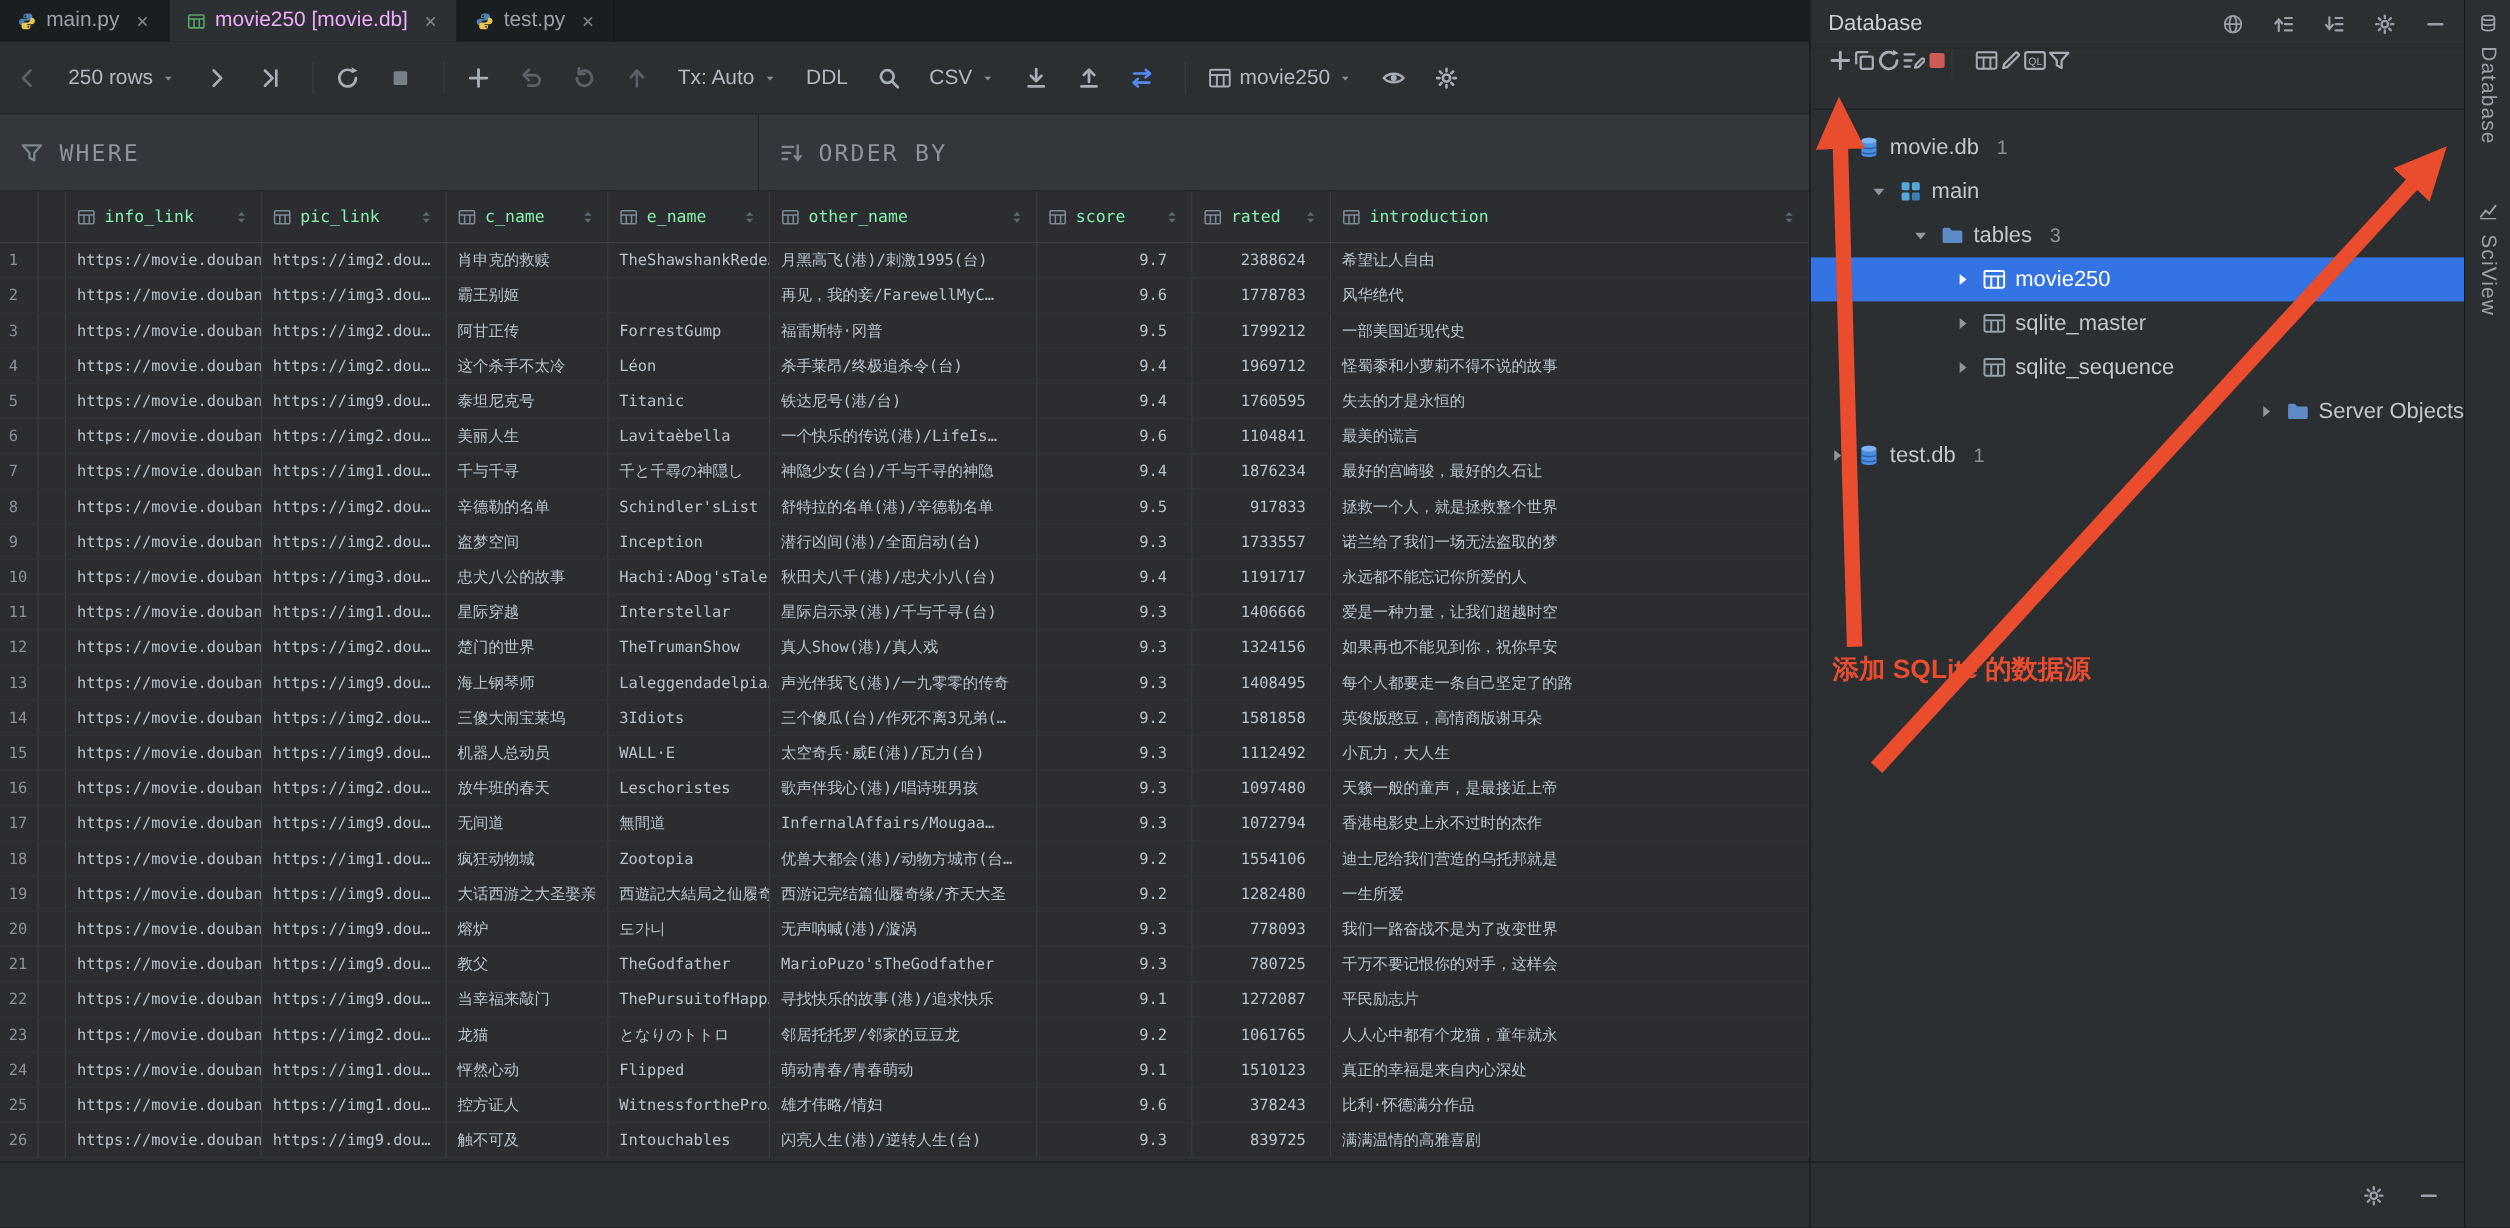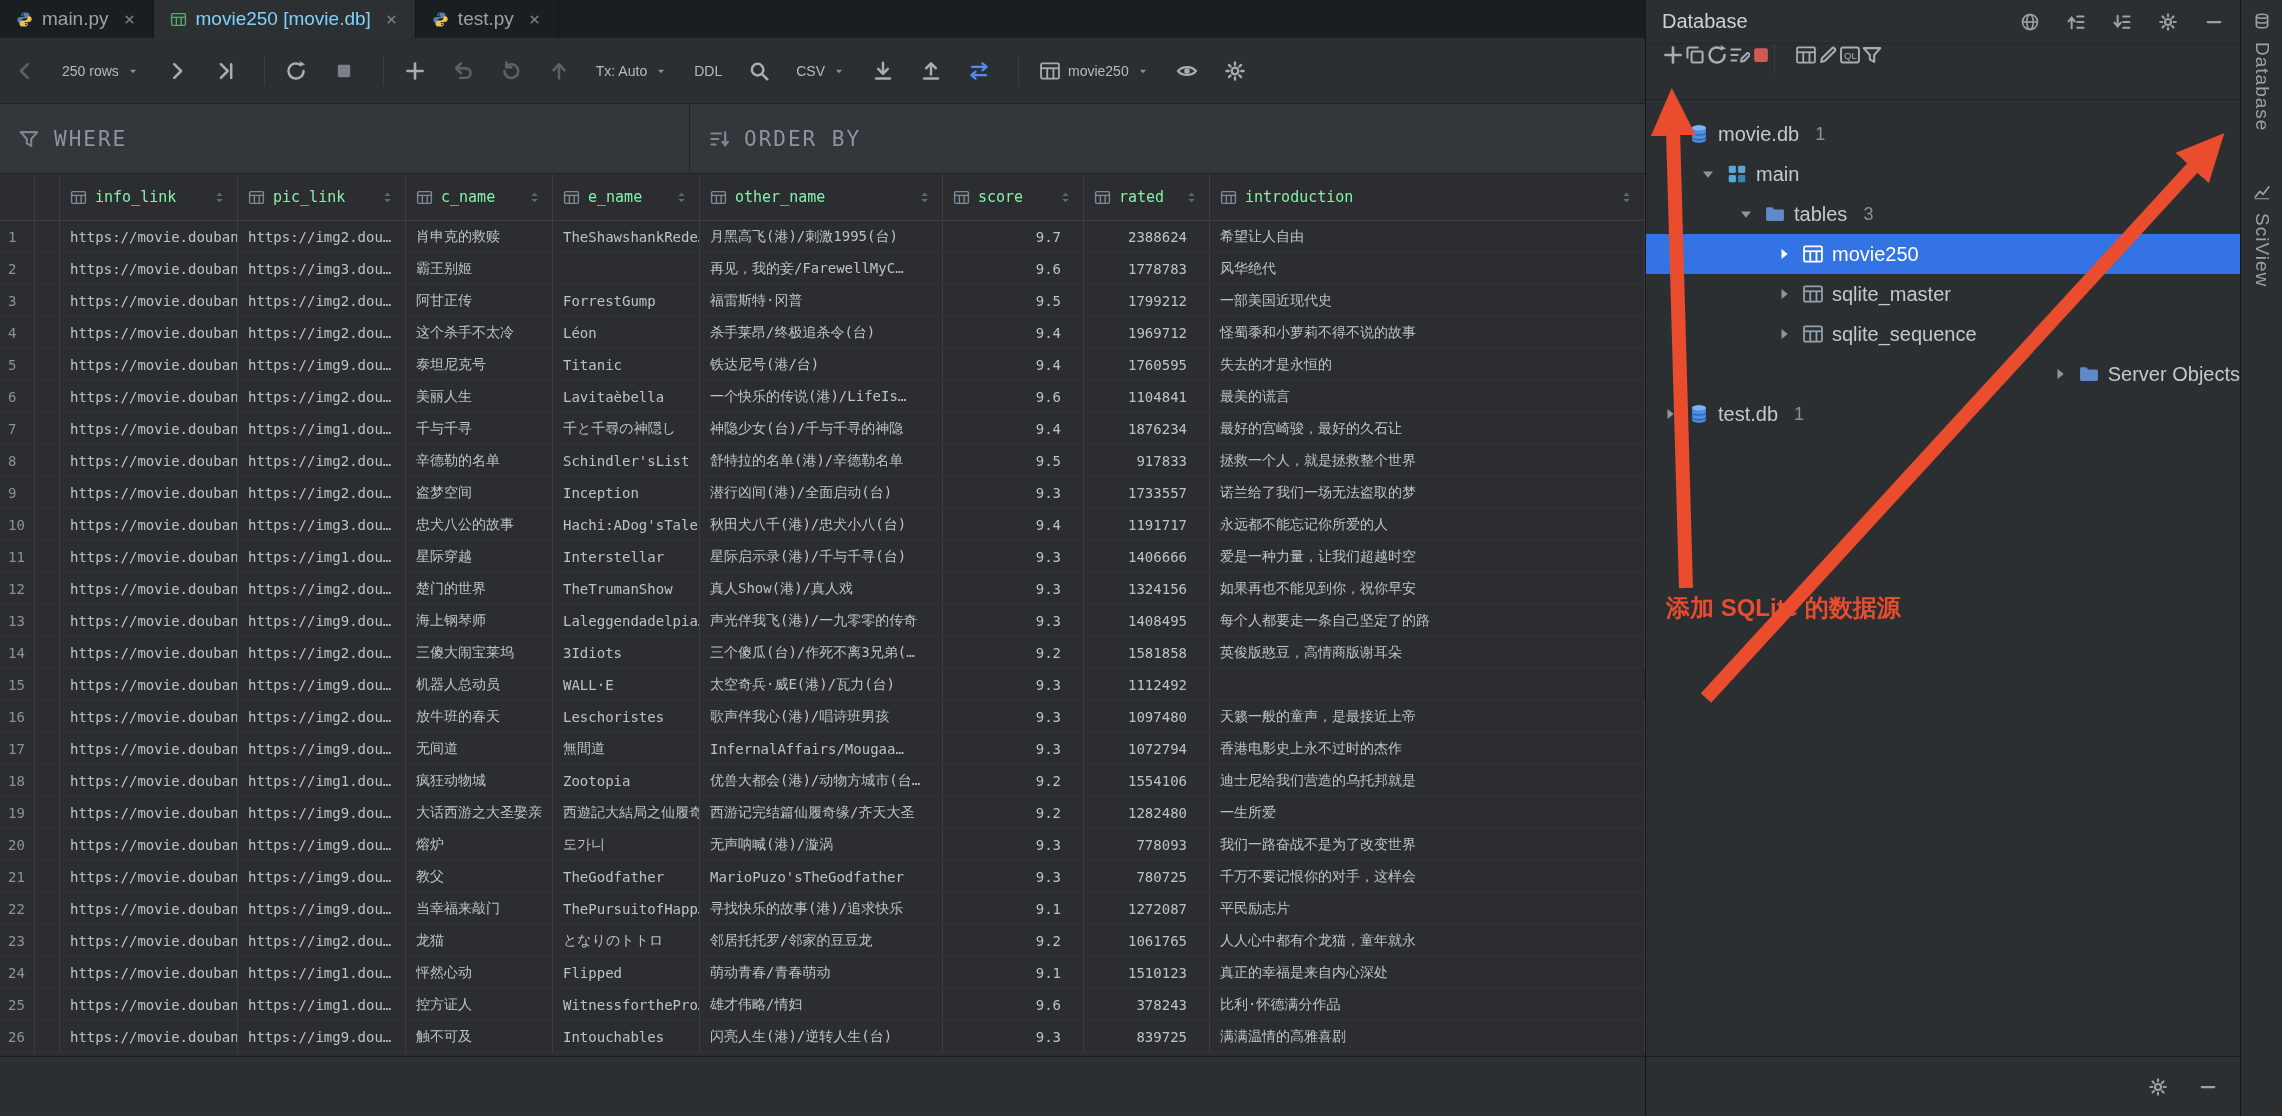--- a/index.html
+++ b/index.html
@@ -6,37 +6,37 @@
   :root{--accent-red:#ea4c2e;--sel-blue:#3473e3}
   html,body{background:#1a1c1e}
   .app{position:relative;width:2282px;height:1116px;display:flex;background:#2b2d30;
        font-family:"Liberation Sans",sans-serif;color:#bdc5cd;overflow:hidden}
   .left-col{width:1645px;display:flex;flex-direction:column;min-width:0}
 
   
   .tab-bar{height:38px;background:#1b1e20;display:flex;align-items:stretch;flex:none}
   .tab{display:flex;align-items:center;gap:9px;padding:0 16px;border-right:1px solid #141618;
        color:#9aa1a8;font-size:19px;white-space:nowrap}
-  .tab.active{background:#2d3033;color:#7dd3fc}
+  .tab.active{background:#2d3033;color:#f0abfc}
   .ico{display:inline-flex;flex:none}
   .ico svg{width:100%;height:100%;display:block}
   .t17{width:17px;height:17px}
   .close{width:15px;height:15px;color:#7a8187;margin-left:4px}
   .green{color:#59a869}
 
   
   .toolbar{height:66px;background:#2c2f32;border-bottom:1px solid #212426;display:flex;
            align-items:center;padding:0 14px;flex:none}
   .tbtn{display:flex;align-items:center;gap:7px;color:#a6adb4;margin-right:26px;white-space:nowrap}
   .i22{width:22px;height:22px}
   .i20{width:20px;height:20px}
   .dis{color:#5b6167}
   .gray2{color:#798087}
   .blue{color:#548af7}
-  .lbl{font-size:14px;color:#b3bac1}
+  .lbl{font-size:19px;color:#b3bac1}
   .caret{width:14px;height:14px;color:#8a9096}
   .tb-div{width:1px;height:30px;background:#3a3e42;margin:0 20px 0 2px;flex:none}
 
   
   .filter-bar{height:70px;background:#33373b;border-bottom:1px solid #212426;display:flex;flex:none}
   .fhalf{display:flex;align-items:center;gap:14px;padding:0 18px;color:#8d949c}
   .fhalf.first{width:690px;border-right:1px solid #24272a}
   .flabel{font-family:"DejaVu Sans Mono",monospace;font-size:21px;letter-spacing:2px}
   .f22{width:22px;height:22px;color:#7e868e}
 
@@ -698,20 +698,21 @@
           <div class="grow">
             <div class="cell gut">15</div>
             <div class="cell sliver"></div>
             <div class="cell">https://movie.douban…</div>
             <div class="cell">https://img9.dou…</div>
             <div class="cell">机器人总动员</div>
             <div class="cell">WALL·E</div>
             <div class="cell">太空奇兵·威E(港)/瓦力(台)</div>
             <div class="cell num">9.3</div>
             <div class="cell num">1112492</div>
+            <div class="cell">小瓦力，大人生</div>
           </div>
           <div class="grow">
             <div class="cell gut">16</div>
             <div class="cell sliver"></div>
             <div class="cell">https://movie.douban…</div>
             <div class="cell">https://img2.dou…</div>
             <div class="cell">放牛班的春天</div>
             <div class="cell">Leschoristes</div>
             <div class="cell">歌声伴我心(港)/唱诗班男孩</div>
             <div class="cell num">9.3</div>

